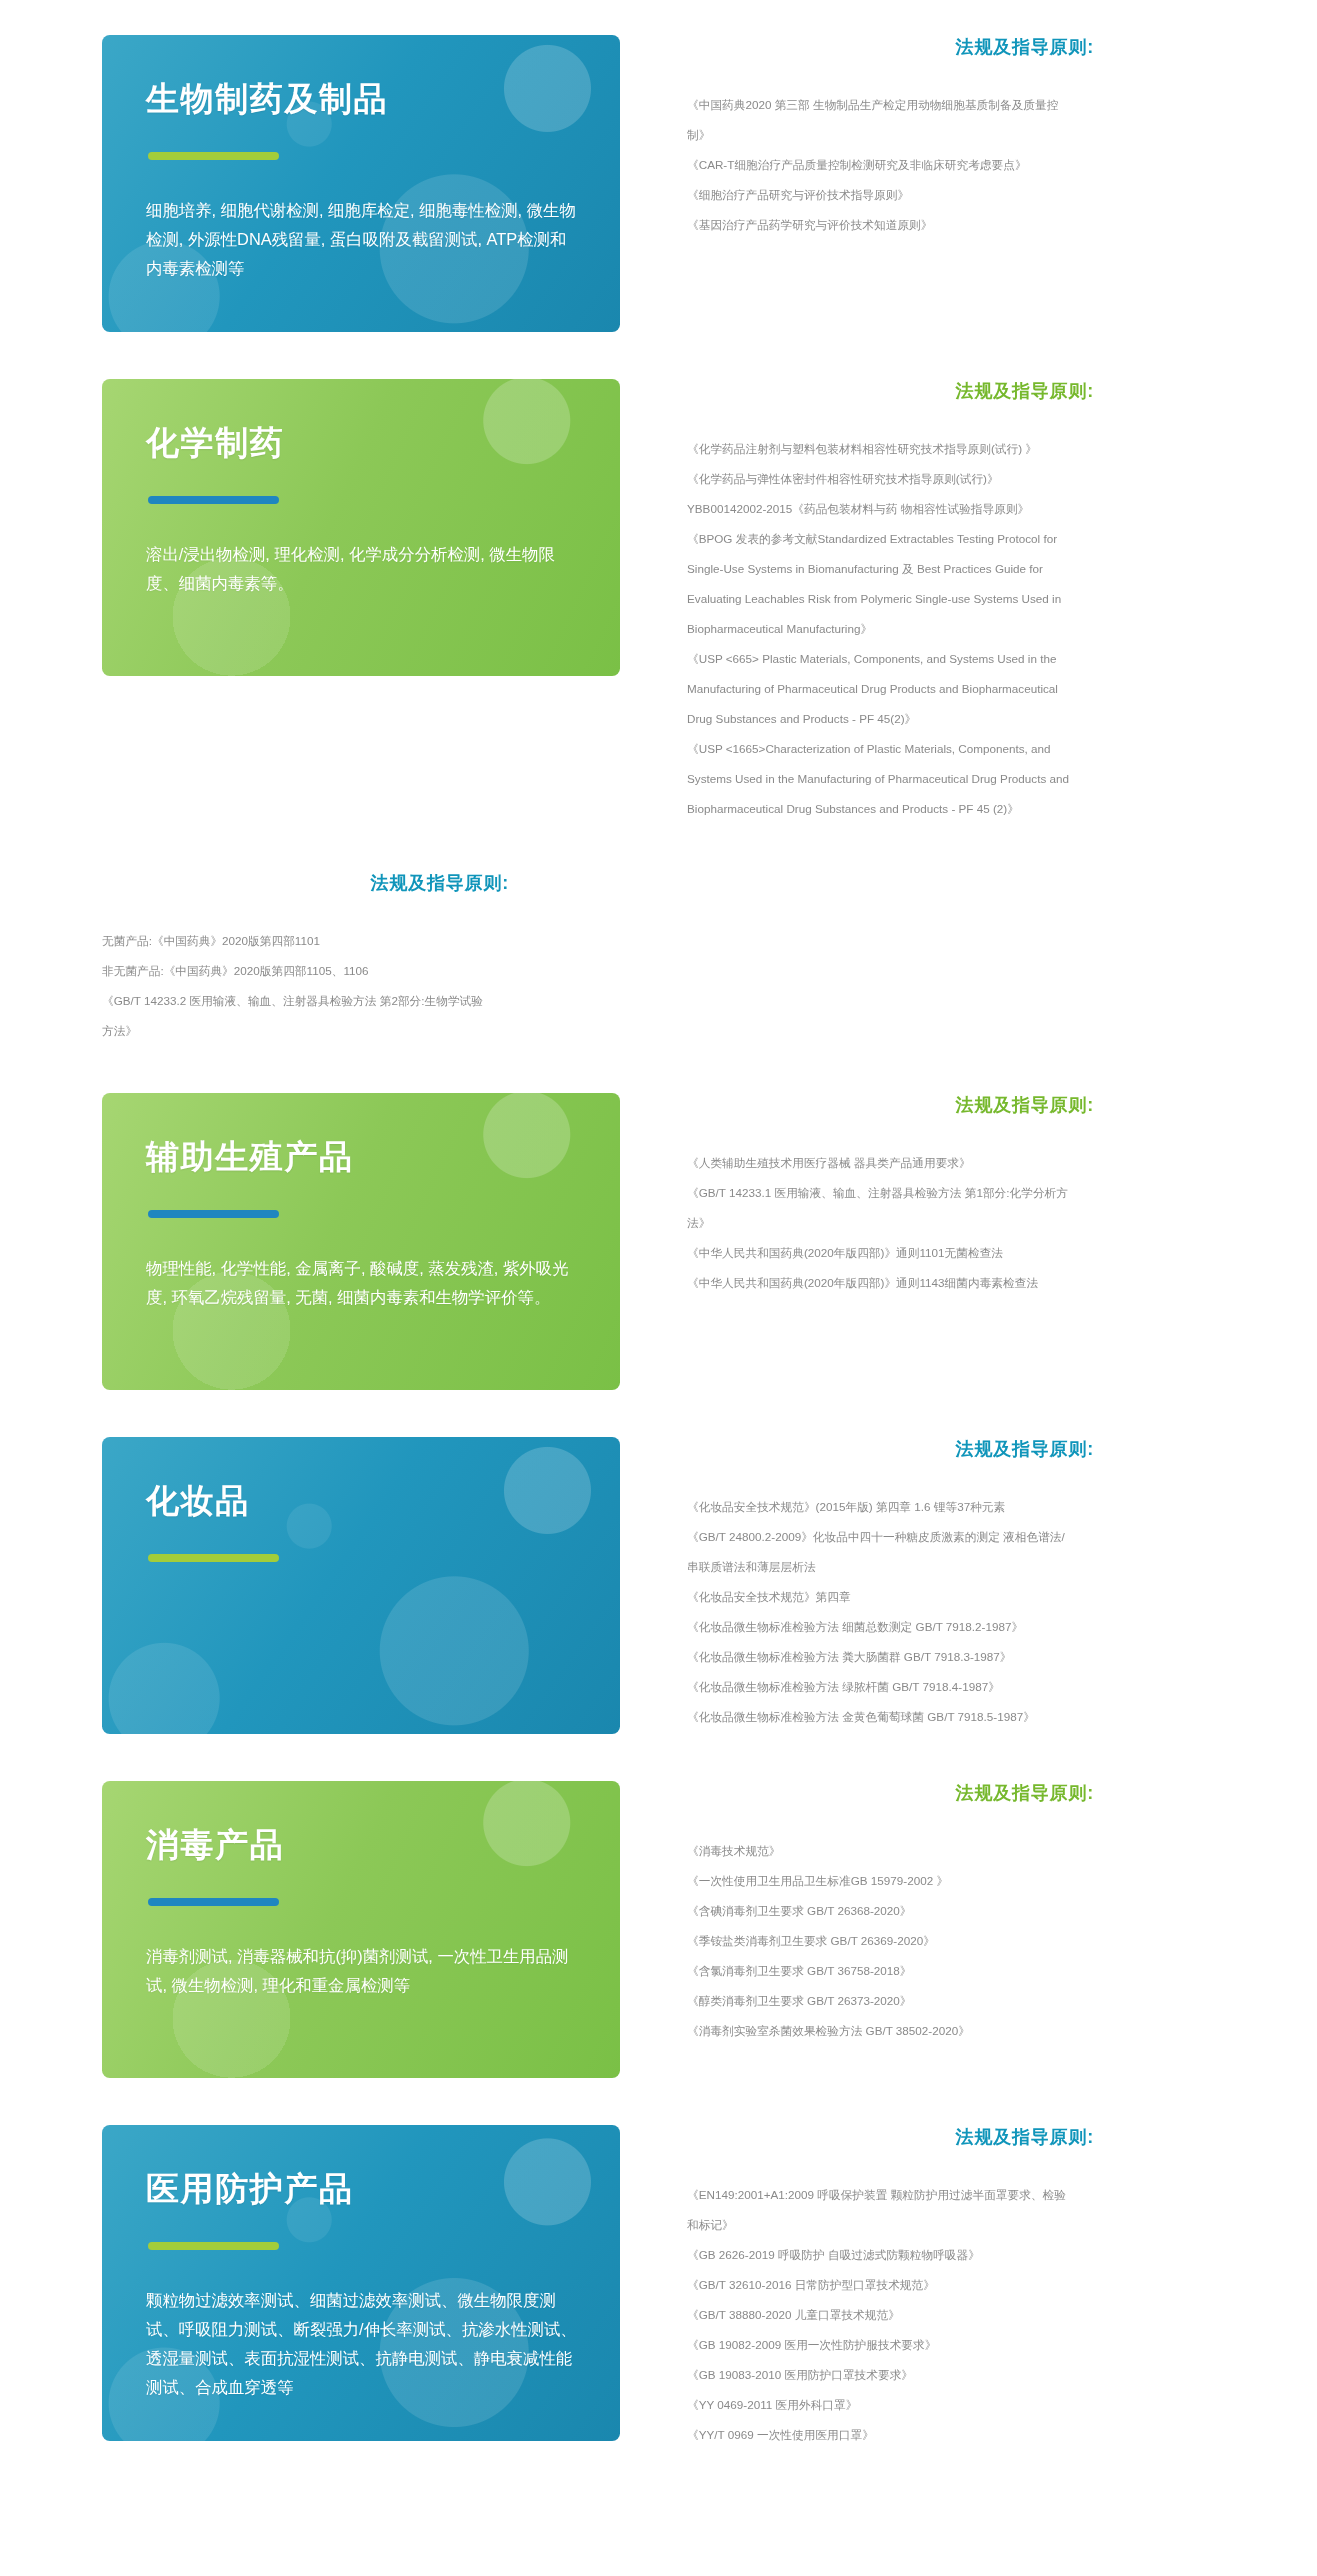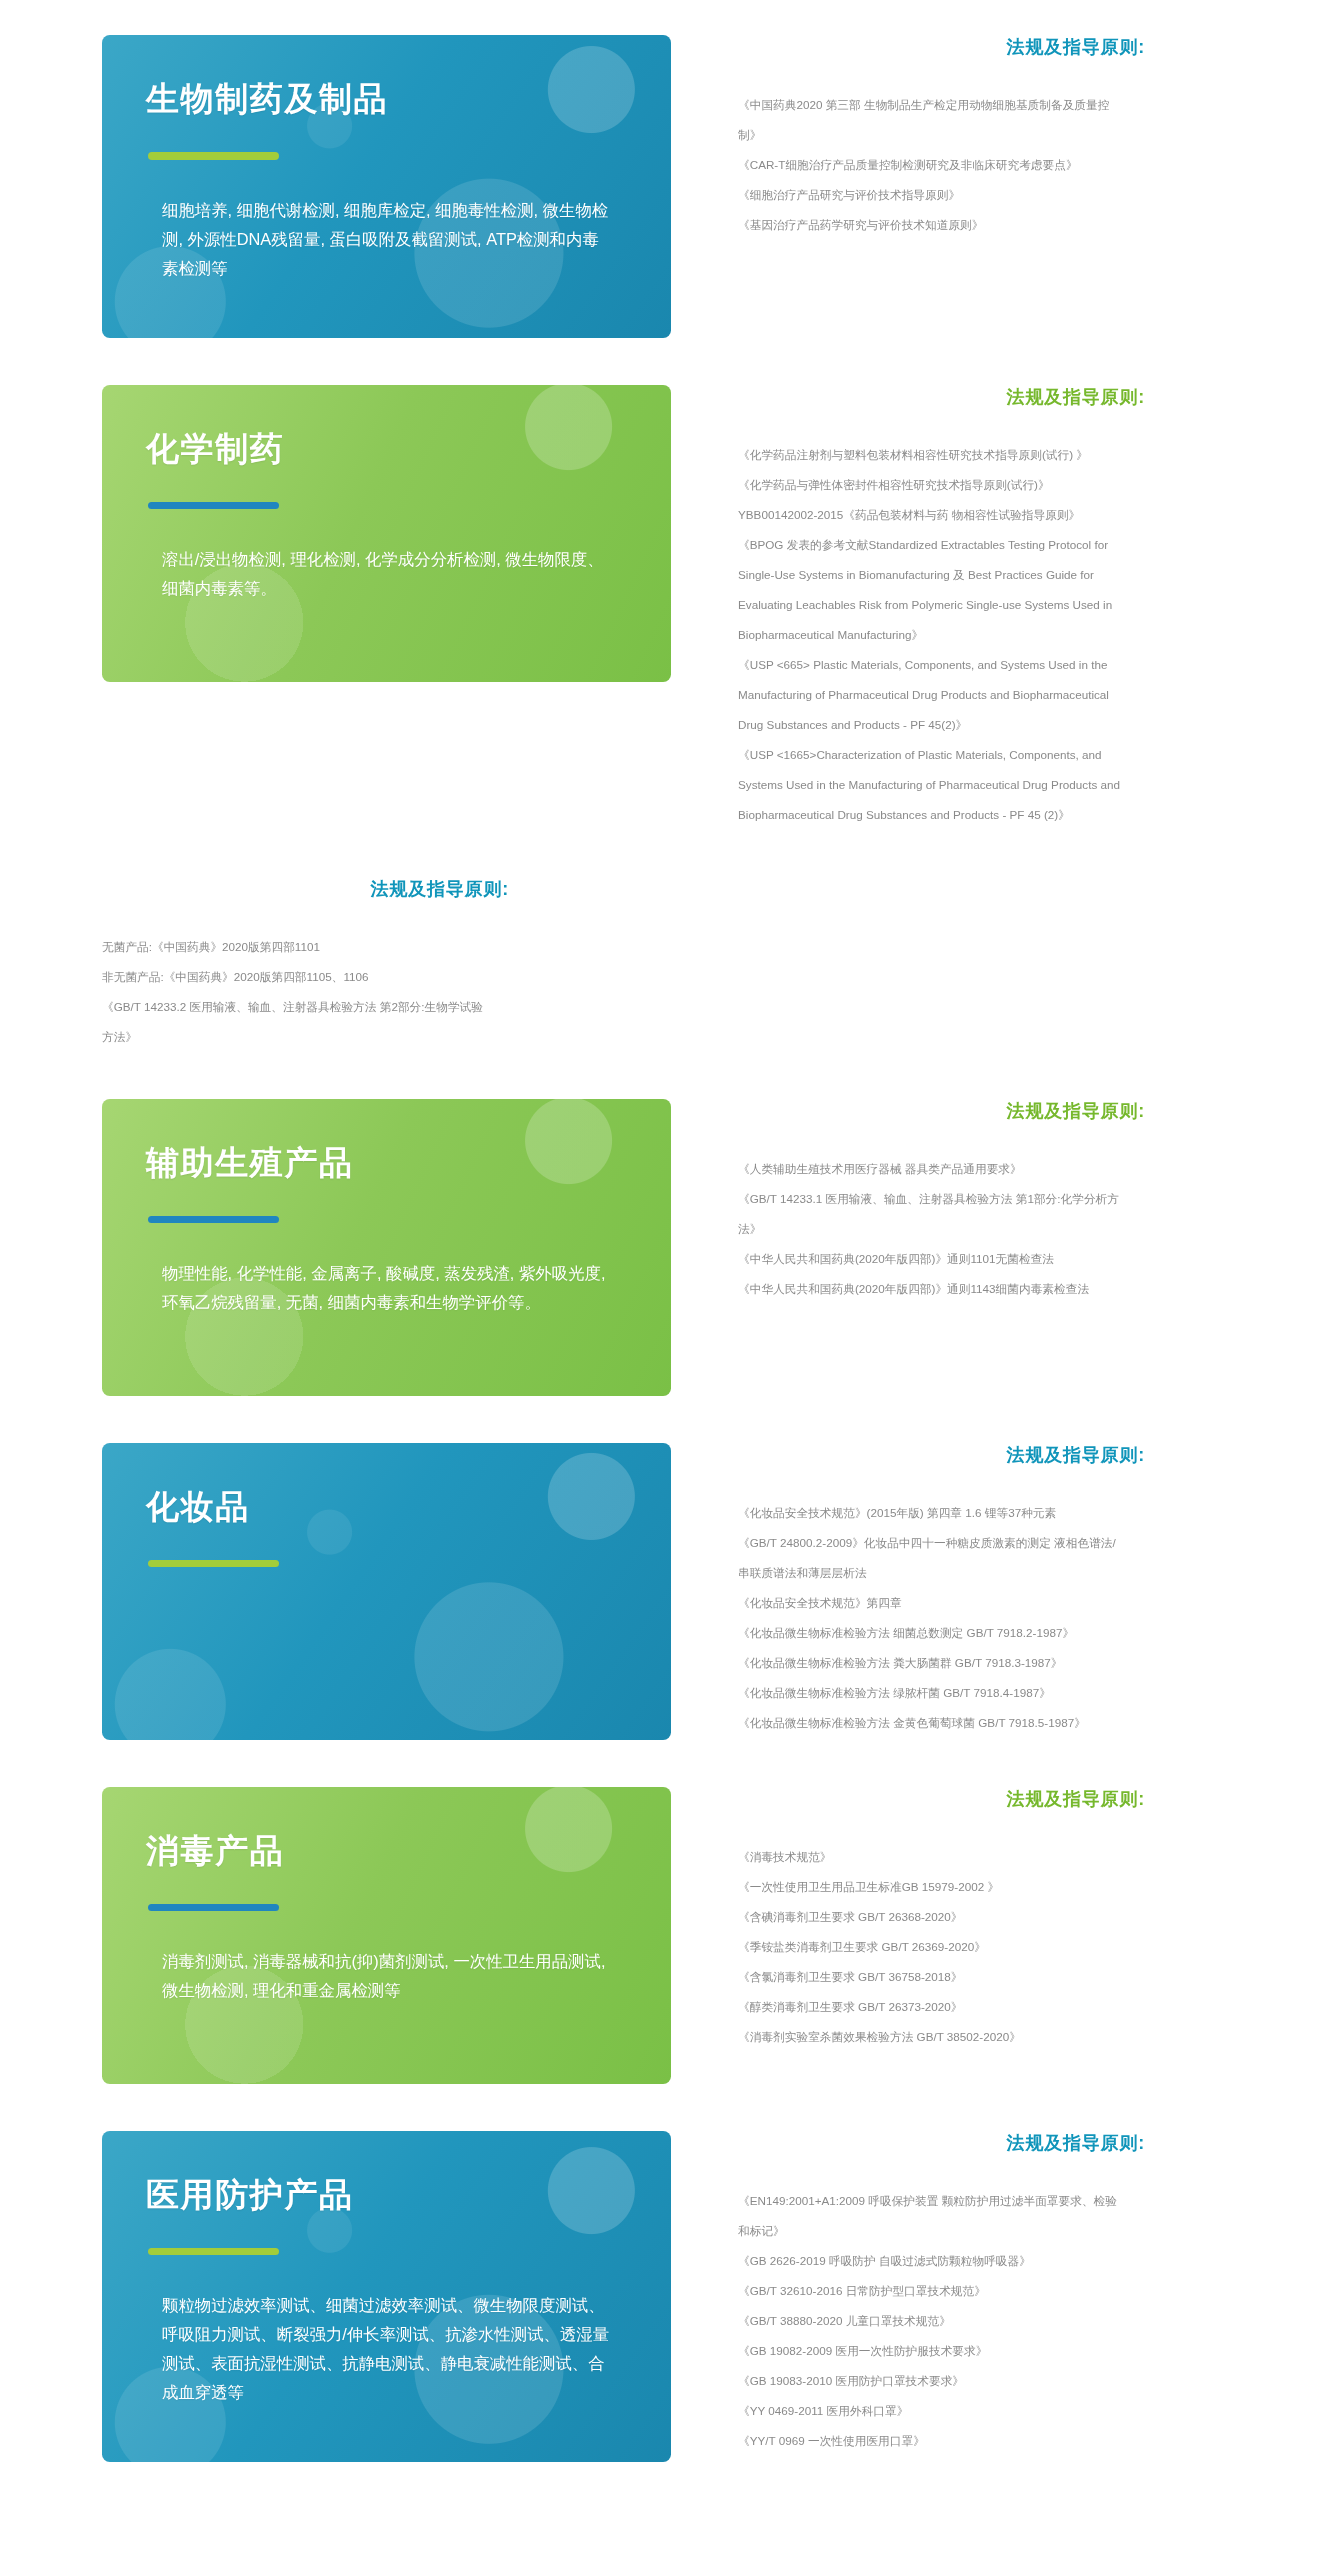--- a/index.html
+++ b/index.html
@@ -14,21 +14,21 @@
     align-items:flex-start;
     gap:67px;
     margin-bottom:47px;
   }
   .section:last-child { margin-bottom:0; }
 
   
   .card {
     position:relative;
     flex:0 0 auto;
-    width:569px;
+    width:518px;
     min-height:297px;
     border-radius:7.8px;
     overflow:hidden;
     box-sizing:border-box;
     padding:45px 43px 39px 44px;
     color:#ffffff;
   }
   .section.blue .card {
     background:
       radial-gradient(circle at 86% 18%, rgba(255,255,255,.18) 0 43px, rgba(255,255,255,0) 44px),
@@ -53,21 +53,21 @@
   }
   .card-underline {
     width:131px;
     height:7.8px;
     border-radius:3.9px;
     margin:34px 0 36px 1.6px;
   }
   .section.blue  .card-underline { background:#a3cd3a; }
   .section.green .card-underline { background:#1f86c0; }
   .card-desc {
-    margin:16px;
+    margin:0;
     font-size:16.4px;
     line-height:29px;
     max-width:489px;
     text-shadow:0 0.8px 1.6px rgba(0,0,0,.06);
   }
 
   
   .reglist { flex:1 1 auto; max-width:407px; padding-top:0; }
   .list-heading {
     margin:0 0 31px 0;

